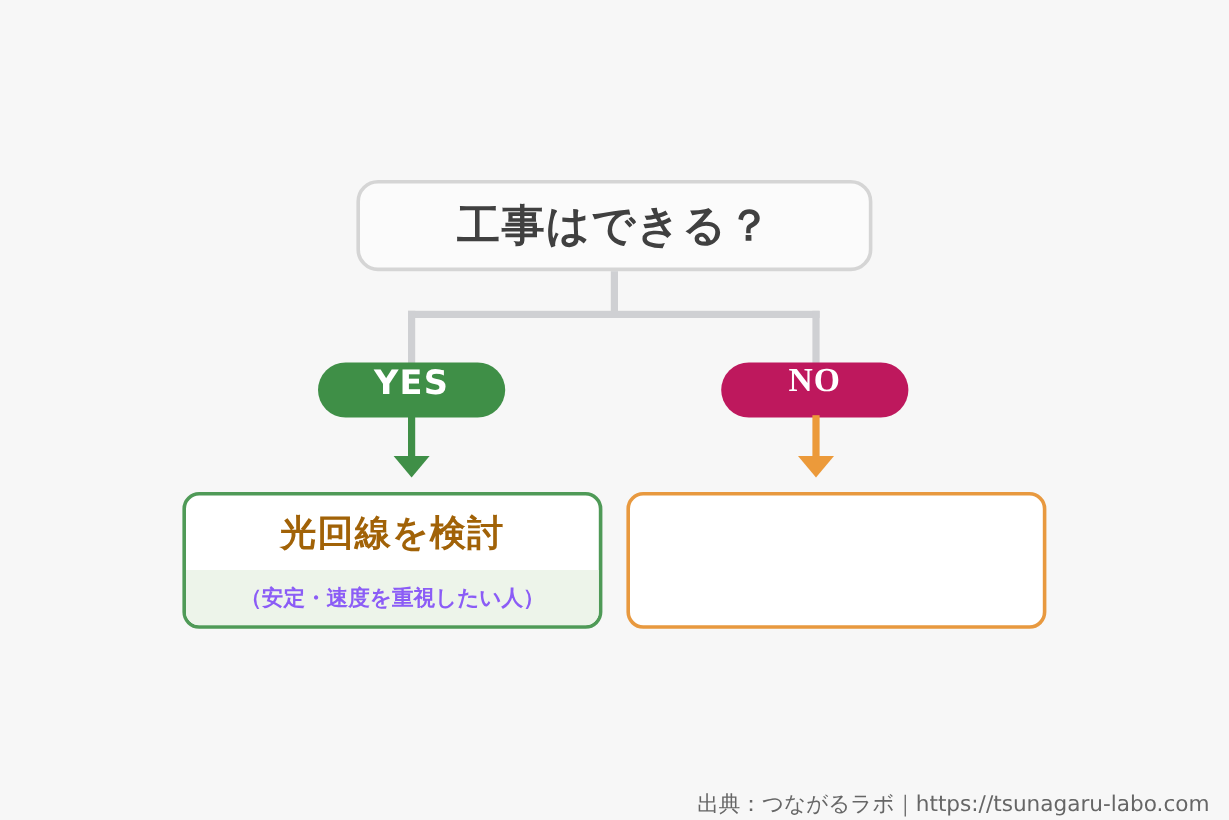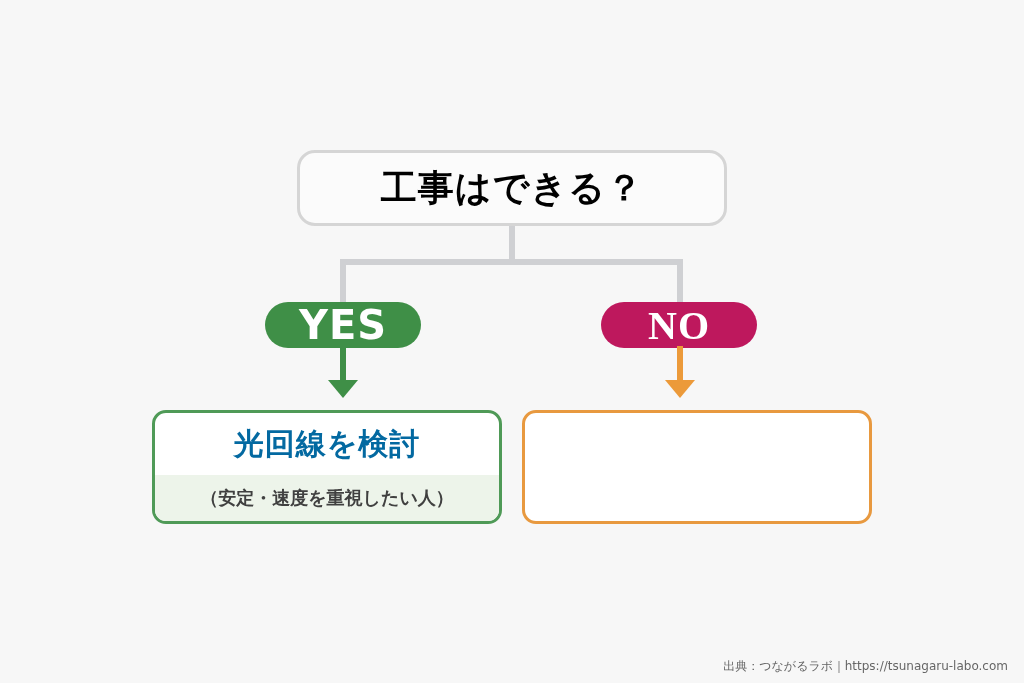--- a/index.html
+++ b/index.html
@@ -5,54 +5,54 @@
   html, body { margin:0; padding:0; }
   body {
     width:1024px; height:683px; position:relative; overflow:hidden;
     background:#f7f7f7;
     font-family:"DejaVu Sans", sans-serif;
   }
   .question {
     position:absolute; left:297px; top:150px; width:424px; height:70px;
     border:3px solid #d5d5d5; border-radius:18px; background:#fbfbfb;
     display:flex; align-items:center; justify-content:center;
-    font-size:36px; font-weight:bold; color:#000000; letter-spacing:1px;
+    font-size:36px; font-weight:bold; color:#404040; letter-spacing:1px;
   }
   .line { position:absolute; background:#cfd0d3; }
   .pill {
     position:absolute; top:302px; width:156px; height:46px; border-radius:23px;
-    display:flex; align-items:center; justify-content:center;
-    color:#fff; font-size:40px; font-weight:bold; letter-spacing:1px;
+    display:flex; align-items:flex-start; justify-content:center;
+    color:#fff; font-size:28px; font-weight:bold; letter-spacing:1px;
   }
   .pill.yes { left:265px; background:#3f8f47; }
   .pill.no { left:601px; background:#be185d;font-family:Liberation Serif, serif; }
   .arrow-shaft { position:absolute; width:6px; }
   .arrow-head { position:absolute; width:0; height:0;
     border-left:15px solid transparent; border-right:15px solid transparent; border-top:18px solid; }
   .result {
     position:absolute; top:410px; width:344px; height:108px;
     border:3px solid; border-radius:14px; overflow:hidden; background:#fff;
   }
   .result .title {
     height:62px; display:flex; align-items:center; justify-content:center;
     font-size:30px; font-weight:bold; letter-spacing:1px;
   }
   .result .sub {
     height:46px; display:flex; align-items:center; justify-content:center;
-    font-size:18px; font-weight:bold; color:#404040;
+    font-size:18px; font-weight:bold; color:#8b5cf6;
   }
   .result.green { left:152px; border-color:#4f9a57; }
-  .result.green .title { color:#0369a1; }
+  .result.green .title { color:#a16207; }
   .result.green .sub { background:#edf4ea; }
   .result.orange { left:522px; border-color:#e8993f; }
   .result.orange .title { color:#e0872a; }
   .result.orange .sub { background:#fcf0e2; }
   .footer {
     position:absolute; right:16px; top:658px;
-    font-size:12px; color:#666;
+    font-size:18px; color:#666;
   }
 </style>
 </head>
 <body>
 
 <div class="question">
   <span>工事はできる？</span>
 </div>
 
 <div class="line" style="left:509px; top:226px; width:6px; height:39px;"></div>

